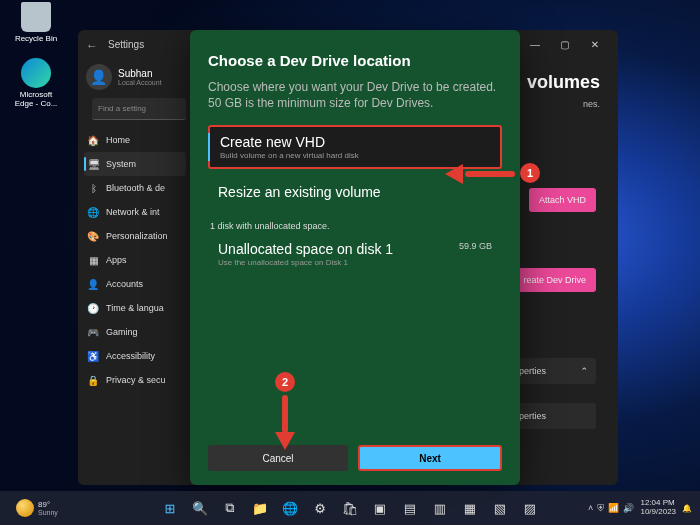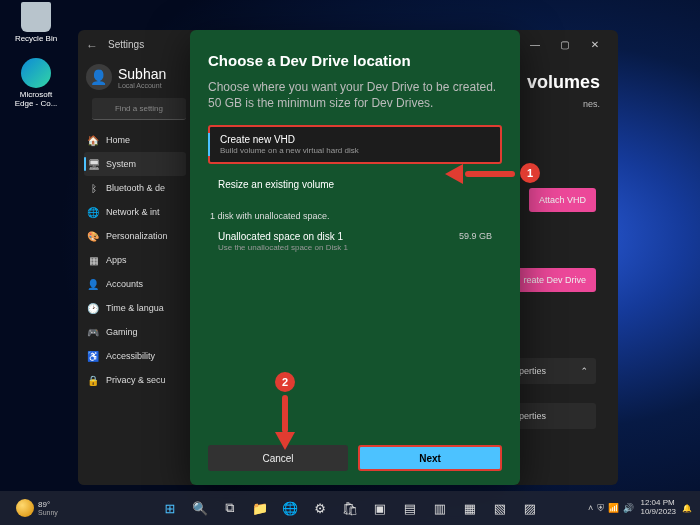--- a/index.html
+++ b/index.html
@@ -11,40 +11,40 @@
   .edge    { top:58px; left:10px; } .edge .ico { background:linear-gradient(135deg,#0c8ad6,#33d6a5); border-radius:50%; }
   .settings-win { position:absolute; top:30px; left:78px; width:540px; height:455px; background:#202020; border-radius:6px; color:#ddd; font-size:10px; overflow:hidden; }
   .titlebar { height:28px; display:flex; align-items:center; padding:0 8px; color:#ccc; }
   .titlebar .back-arrow { font-size:12px; margin-right:10px; color:#aaa; }
   .titlebar .spacer { flex:1; }
   .titlebar .wbtn { width:30px; text-align:center; font-size:10px; color:#ccc; }
   .settings-body { display:flex; height:calc(100% - 28px); }
   .sidebar { width:112px; background:#202020; padding:4px 0 0 6px; color:#ccc; }
   .profile { display:flex; align-items:center; gap:6px; margin:2px 0 8px 2px; }
   .avatar { width:26px; height:26px; border-radius:50%; background:#3c3c3c; display:flex; align-items:center; justify-content:center; font-size:14px; color:#888; }
-  .pname { font-size:14px; color:#fff; }
+  .pname { font-size:10px; color:#fff; }
   .pacct { font-size:7px; color:#888; }
-  .search { height:22px; background:#2d2d2d; border-radius:3px; margin:0 4px 8px 8px; padding:0 6px; font-size:8px; color:#888; display:flex; align-items:center; border-bottom:1px solid #555;justify-content:center; }
+  .search { height:22px; background:#2d2d2d; border-radius:3px; margin:0 4px 8px 8px; padding:0 6px; font-size:8px; color:#888; display:flex; align-items:center; border-bottom:1px solid #555; }
   .nav-item { display:flex; align-items:center; gap:6px; height:24px; padding:0 4px; font-size:9px; color:#ddd; border-radius:3px; margin-right:4px; position:relative; overflow:hidden; }
   .nav-item.active { background:#2d2d2d; }
   .nav-item.active::before { content:""; position:absolute; left:0; top:5px; bottom:5px; width:2px; background:#4cc2ff; border-radius:2px; }
   .nav-ico { width:12px; height:12px; display:inline-flex; align-items:center; justify-content:center; font-size:10px; }
   .main-area { flex:1; padding:14px 18px; color:#fff; }
   .main-h1 { font-size:18px; font-weight:600; margin-bottom:6px; }
   .main-sub { font-size:9px; color:#bbb; }
   .card-btn { position:absolute; right:22px; height:24px; padding:0 10px; background:#ec4899; border-radius:3px; font-size:9px; display:flex; align-items:center; color:#eee; }
   .prop-row { position:absolute; right:22px; width:90px; height:26px; background:#2b2b2b; border-radius:3px; display:flex; align-items:center; justify-content:space-between; padding:0 8px; font-size:9px; color:#ddd; }
   
   .dialog { position:absolute; top:30px; left:190px; width:330px; height:455px; background:#14532d; border-radius:6px; color:#eee; padding:22px 18px 14px; display:flex; flex-direction:column; box-shadow:0 10px 40px rgba(0,0,0,.6); z-index:5; }
   .dlg-title { font-size:15px; font-weight:600; margin-bottom:10px; color:#fff; }
   .dlg-sub   { font-size:12px; color:#bbb; line-height:1.35; margin-bottom:14px; }
   .opt { padding:7px 10px; border-radius:3px; margin-bottom:8px; }
   .opt.selected { background:#1c1c1c; border:2px solid #e03c31; position:relative; }
   .opt.selected::before{ content:""; position:absolute; left:-2px; top:6px; bottom:6px; width:2px; background:#4cc2ff;}
-  .opt-title { font-size:10px; color:#fff; }
+  .opt-title { font-size:14px; color:#fff; }
   .opt-sub   { font-size:8px; color:#999; margin-top:1px; }
   .sect-lbl  { font-size:9px; color:#ddd; margin:6px 0 4px 2px; }
   .opt-row   { display:flex; justify-content:space-between; align-items:flex-start; padding:6px 10px; }
   .opt-row .r { font-size:9px; color:#ccc; }
   .dlg-foot { margin-top:auto; display:flex; gap:10px; }
   .btn { flex:1; height:26px; border-radius:3px; font-size:10px; display:flex; align-items:center; justify-content:center; }
   .btn-primary { background:#4cc2ff; color:#000; border:2px solid #e03c31; font-weight:600; }
   .btn-secondary { background:#323232; color:#eee; }
   
   .anno-arrow1 { position:absolute; z-index:7; top:163px; left:445px; width:70px; height:20px; }

